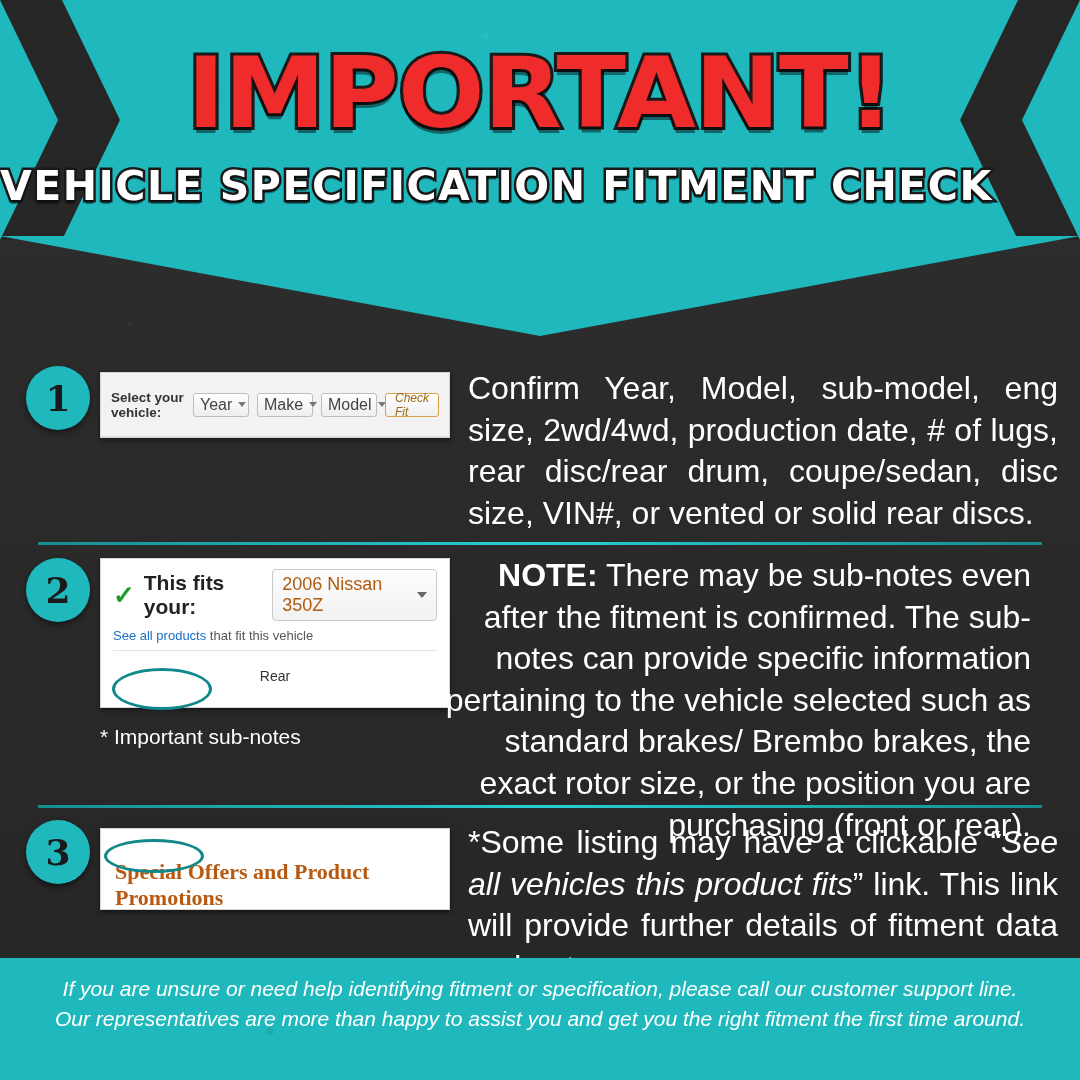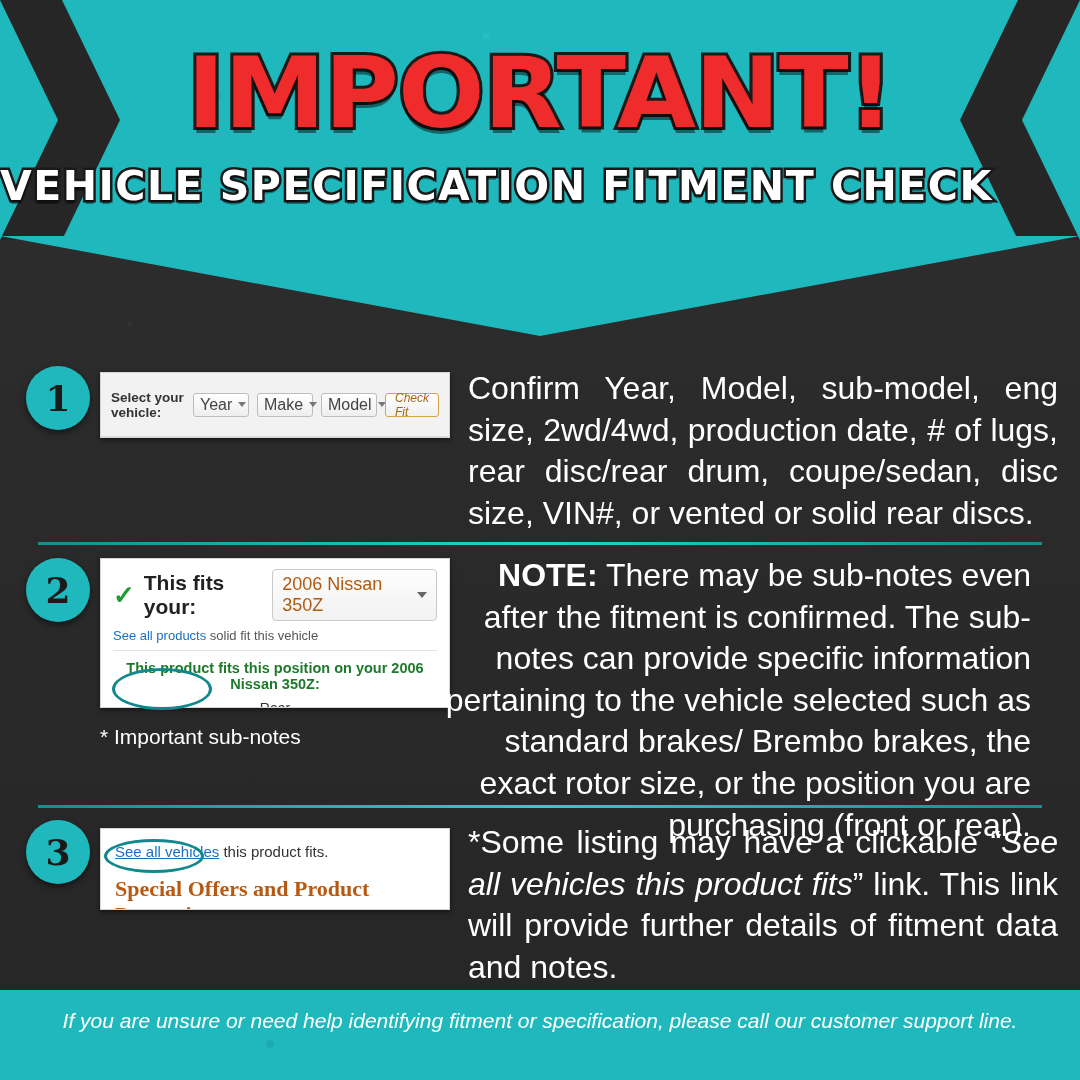--- a/index.html
+++ b/index.html
@@ -184,21 +184,21 @@
   .s3-line1 { font-size: 15px; color: #333; }
   .s3-line1 .lnk { color: #1a6fc4; text-decoration: underline; }
   .s3-line2 {
     margin-top: 16px;
     font-size: 22px; font-weight: bold; color: #b8590f;
     font-family: "Liberation Serif", serif;
   }
 
   
   .footer {
-    position: absolute; left: 0; bottom: 0; width: 1080px; height: 90px;
+    position: absolute; left: 0; bottom: 0; width: 1080px; height: 122px;
     background: #1fb9bd;
     text-align: center;
     padding-top: 16px;
     overflow: hidden;
   }
   .footer-texture {
     position: absolute; inset: 0;
     background:
       radial-gradient(circle at 25% 60%, rgba(0,0,0,0.08) 0 3px, transparent 5px),
       radial-gradient(circle at 80% 30%, rgba(255,255,255,0.06) 0 2px, transparent 4px);
@@ -273,24 +273,23 @@
           <div class="fits-top">
             <span class="fits-check">✓</span>
             <span class="fits-title">This fits your:</span>
             <span class="fits-vehicle">
               <span>2006 Nissan 350Z</span>
               <span class="caret"></span>
             </span>
           </div>
           <div class="fits-link">
             <span>See all products</span>
-            <span class="plain">solid fit this vehicle</span>
+            <span class="plain">that fit this vehicle</span>
           </div>
           <div class="fits-box">
-            <div class="fits-box-title">This product fits this position on your 2006 Nissan 350Z:</div>
             <div class="fits-pos">Rear</div>
 
           </div>
         </div>
       </div>
 
       <div class="ellipse" style="left:112px; top:318px; width:100px; height:42px;"></div>
 
       <div class="subnote" style="left:100px; top:375px;">*  Important sub-notes</div>
 
@@ -299,32 +298,30 @@
       </div>
     </div>
 
     <div class="divider" style="top:455px;"></div>
 
     <div class="row">
       <div class="badge" style="left:26px; top:470px;">3</div>
 
       <div class="shot" style="left:100px; top:478px; width:350px; height:82px;">
         <div class="s3">
-          <div class="s3-line1">
-            <span class="lnk">See all vehicles</span><span> this product fits.</span>
-          </div>
           <div class="s3-line2">Special Offers and Product Promotions</div>
         </div>
       </div>
 
       <div class="ellipse" style="left:104px; top:489px; width:100px; height:34px;"></div>
 
       <div class="para" style="left:468px; top:472px; width:590px;"><span>*Some listing may have a clickable “</span><i>See all vehicles this product fits</i><span>” link. This link will provide further details of fitment data and notes.</span></div>
     </div>
 
   </div>
 
   <div class="footer">
     <div class="footer-texture"></div>
     <div class="footer-line">If you are unsure or need help identifying fitment or specification, please call our customer support line.</div>
+    <div class="footer-line">Our representatives are more than happy to assist you and get you the right fitment the first time around.</div>
   </div>
 
 </div>
 
 </body></html>

